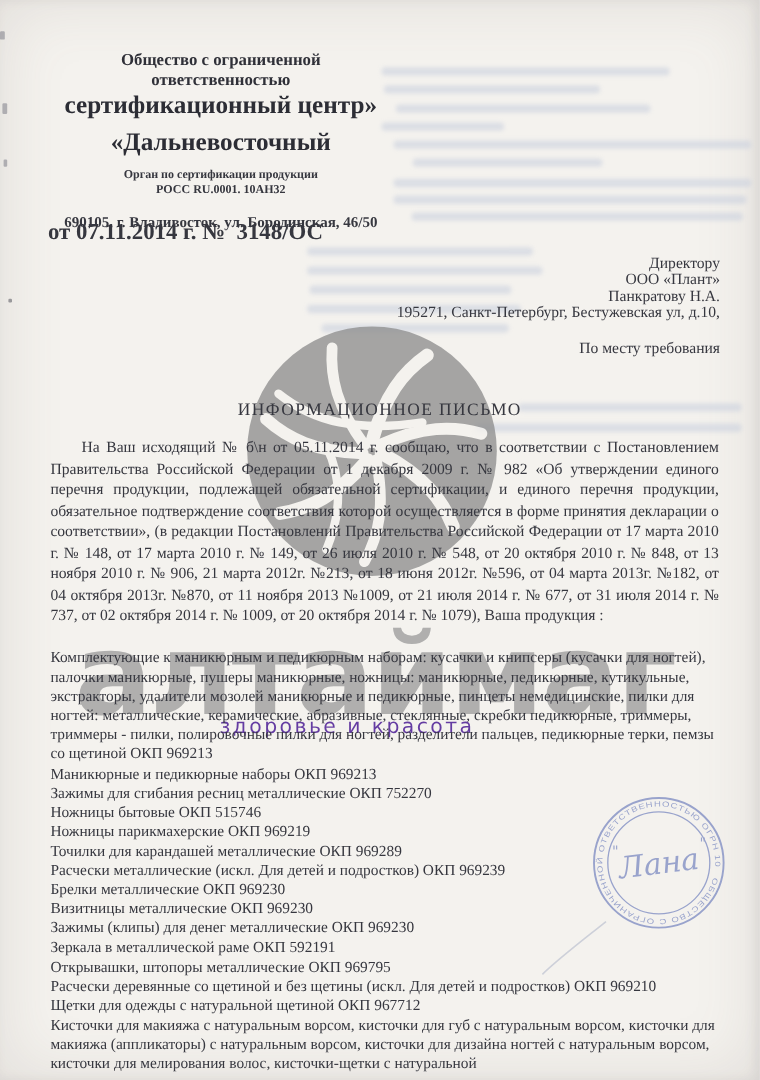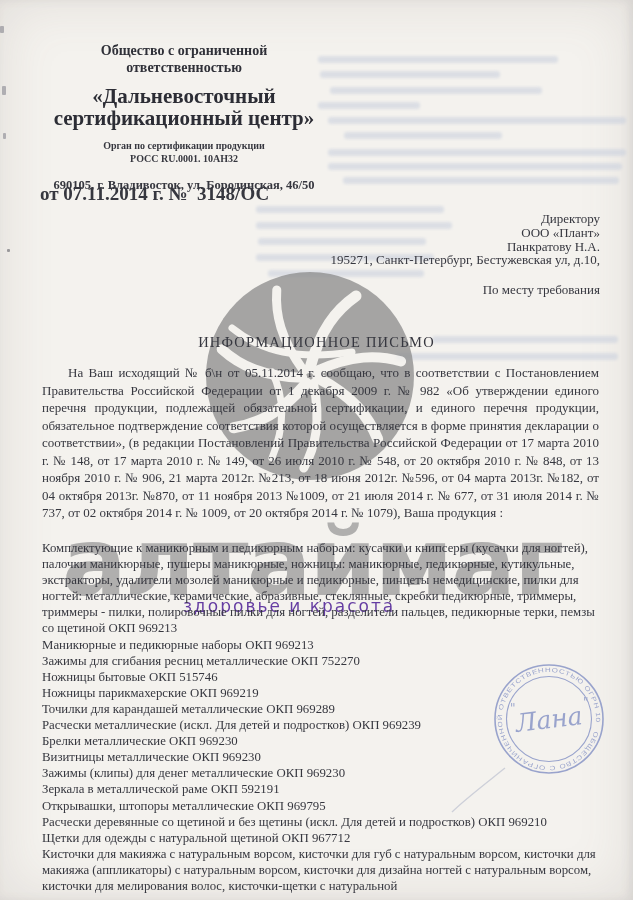--- a/index.html
+++ b/index.html
@@ -105,22 +105,22 @@
       </g>
     </svg>
   </div>
 
   <div class="big-wm">алтаймаг</div>
   <div class="small-wm">здоровье и красота</div>
 
   <div class="letterhead">
     <div class="lh-small">Общество с ограниченной</div>
     <div class="lh-small">ответственностью</div>
+    <div class="lh-name" style="margin-top:0">сертификационный центр»</div>
     <div class="lh-name">«Дальневосточный</div>
-    <div class="lh-name" style="margin-top:0">сертификационный центр»</div>
     <div class="lh-cert">Орган по сертификации продукции</div>
     <div class="lh-cert" style="margin-top:0">РОСС RU.0001. 10АН32</div>
     <div class="lh-addr">690105, г. Владивосток, ул. Бородинская, 46/50</div>
   </div>
 
   <div class="refline">от 07.11.2014 г. №&nbsp; 3148/ОС</div>
 
   <div class="recipient">
     <div>
         <div class="rcpt-line">Директору</div>

